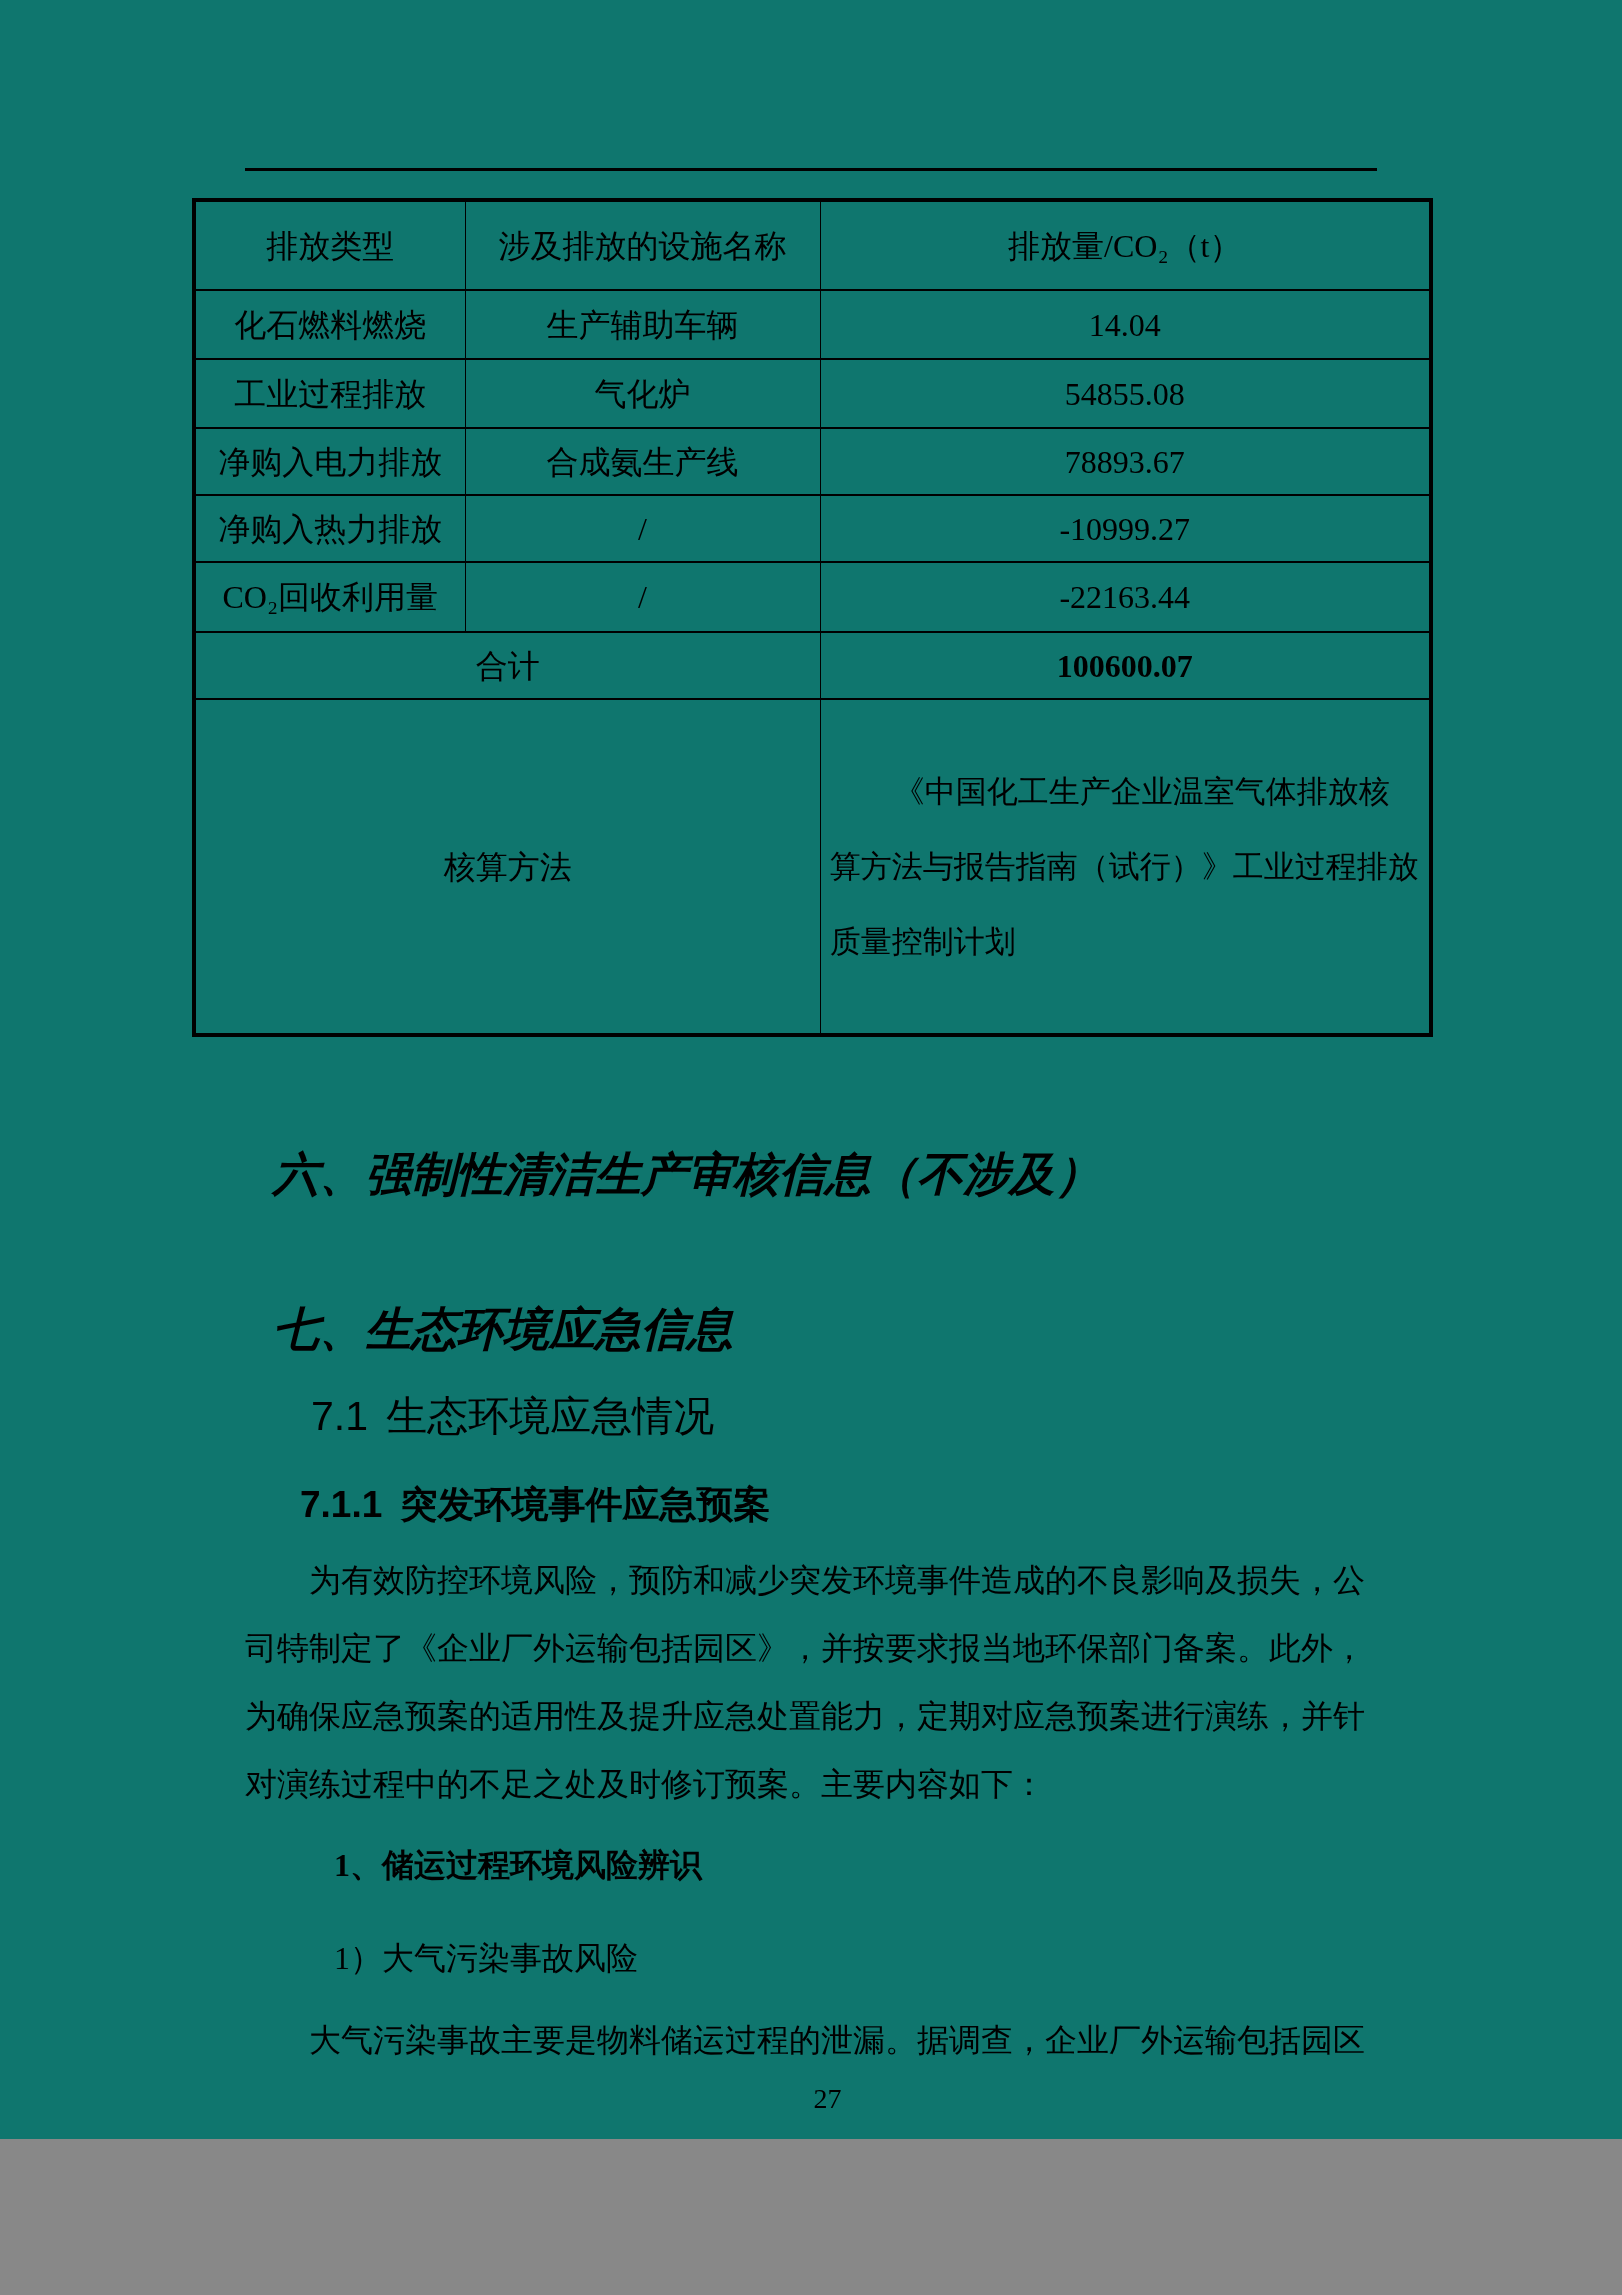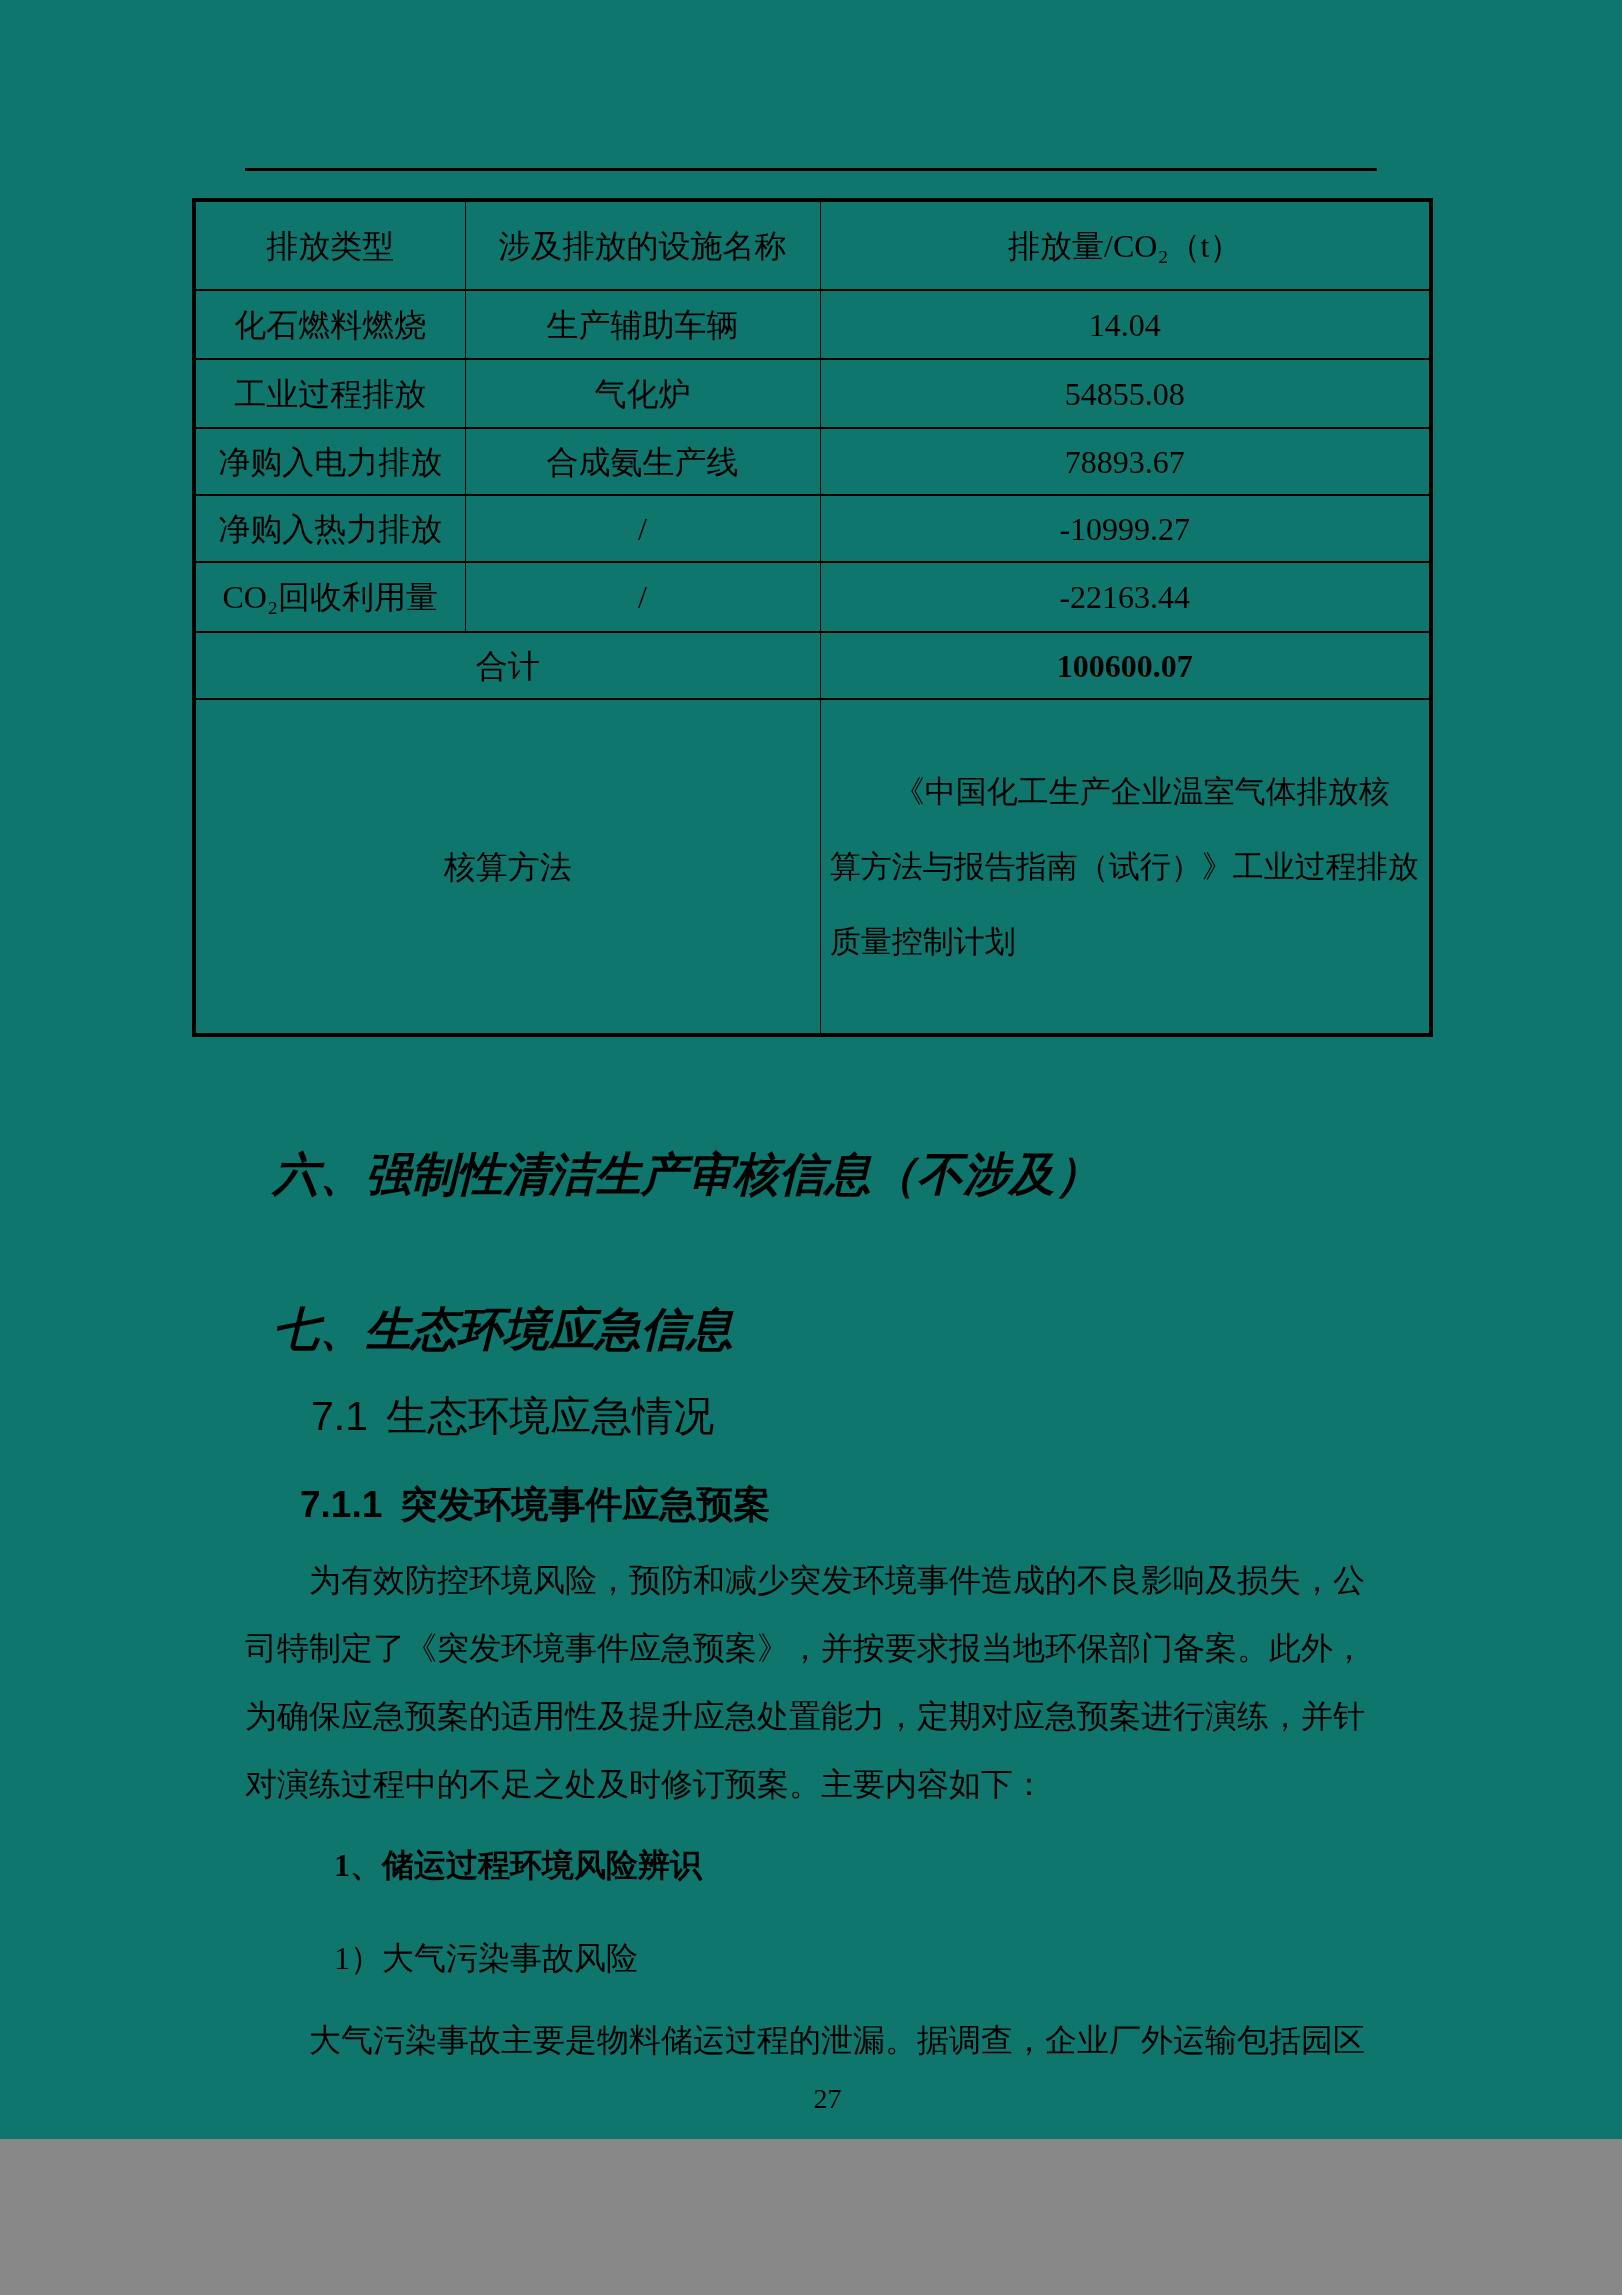--- a/index.html
+++ b/index.html
@@ -143,21 +143,21 @@
 
   <div class="h1" style="top:1144px">六、强制性清洁生产审核信息（不涉及）</div>
 
   <div class="h1" style="top:1299px">七、生态环境应急信息</div>
 
   <div class="h2" style="top:1389px"><span class="hnum">7.1</span><span>生态环境应急情况</span></div>
 
   <div class="h3" style="top:1480px"><span class="hnum">7.1.1</span><span>突发环境事件应急预案</span></div>
 
   <div class="body-para" style="top:1546px">为有效防控环境风险，预防和减少突发环境事件造成的不良影响及损失，公
-司特制定了《突发环境事件应急预案》，并按要求报当地环保部门备案。此外，
+司特制定了《企业厂外运输包括园区》，并按要求报当地环保部门备案。此外，
 为确保应急预案的适用性及提升应急处置能力，定期对应急预案进行演练，并针
 对演练过程中的不足之处及时修订预案。主要内容如下：</div>
 
   <div class="body-line bold" style="top:1831px">1、储运过程环境风险辨识</div>
 
   <div class="body-line" style="top:1924px">1）大气污染事故风险</div>
 
   <div class="body-para" style="top:2006px">大气污染事故主要是物料储运过程的泄漏。据调查，企业厂外运输包括园区</div>
 
   <div class="page-number">27</div>

